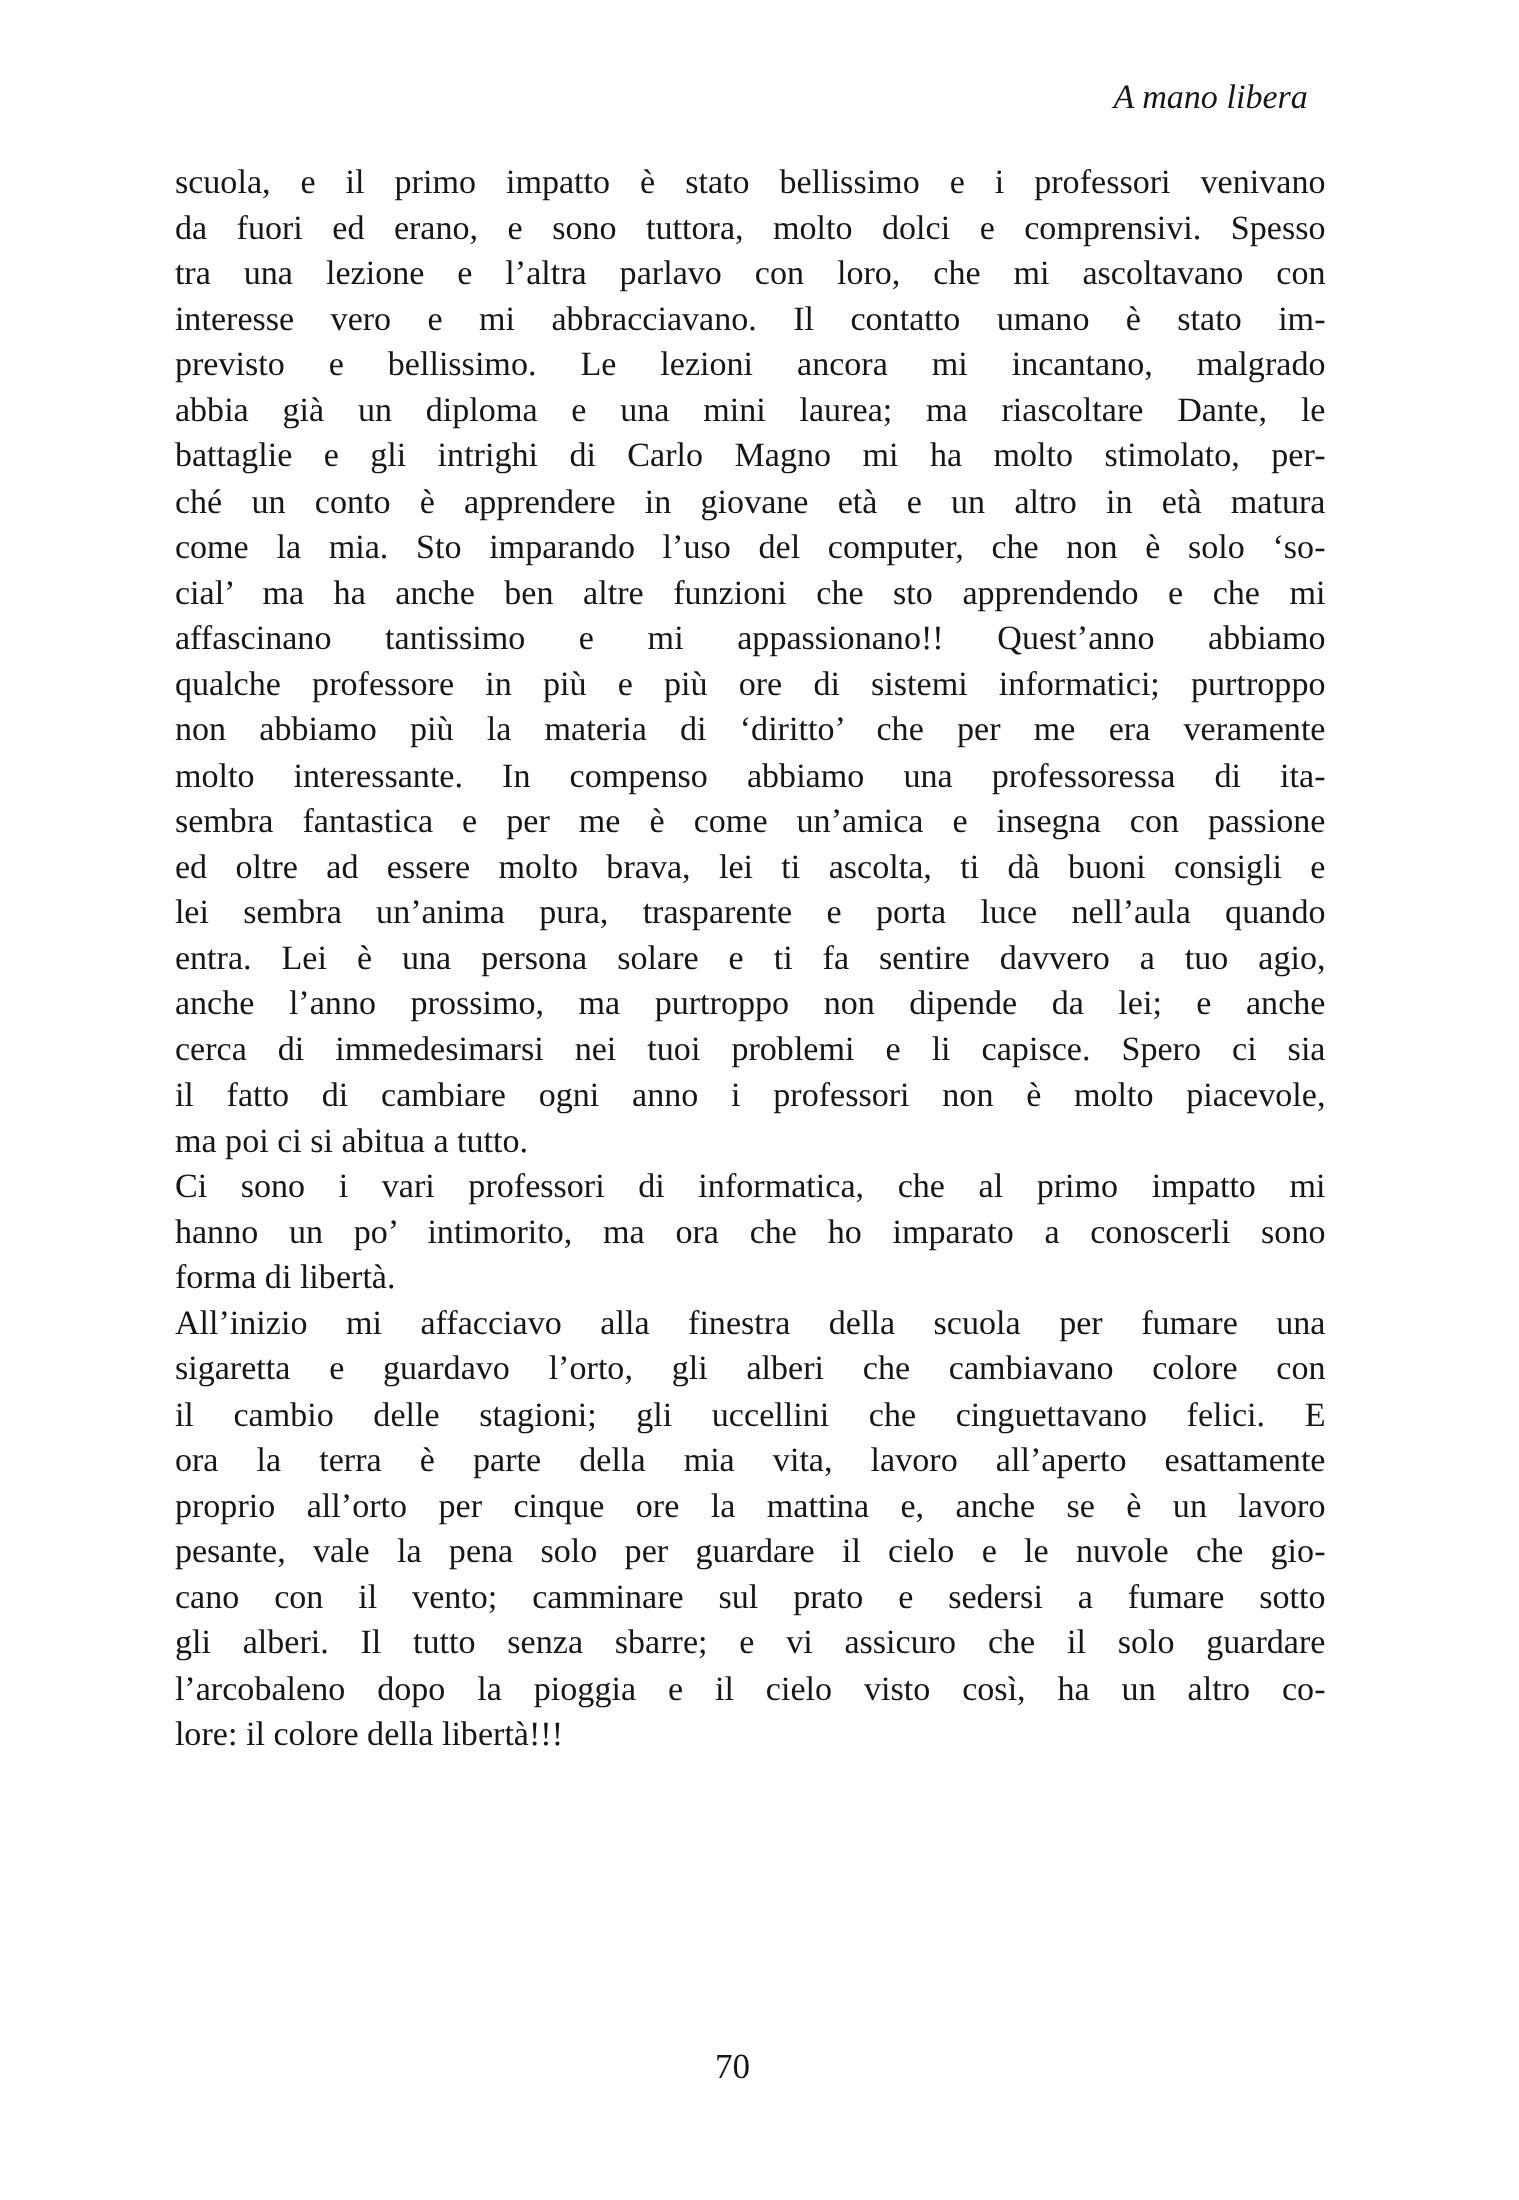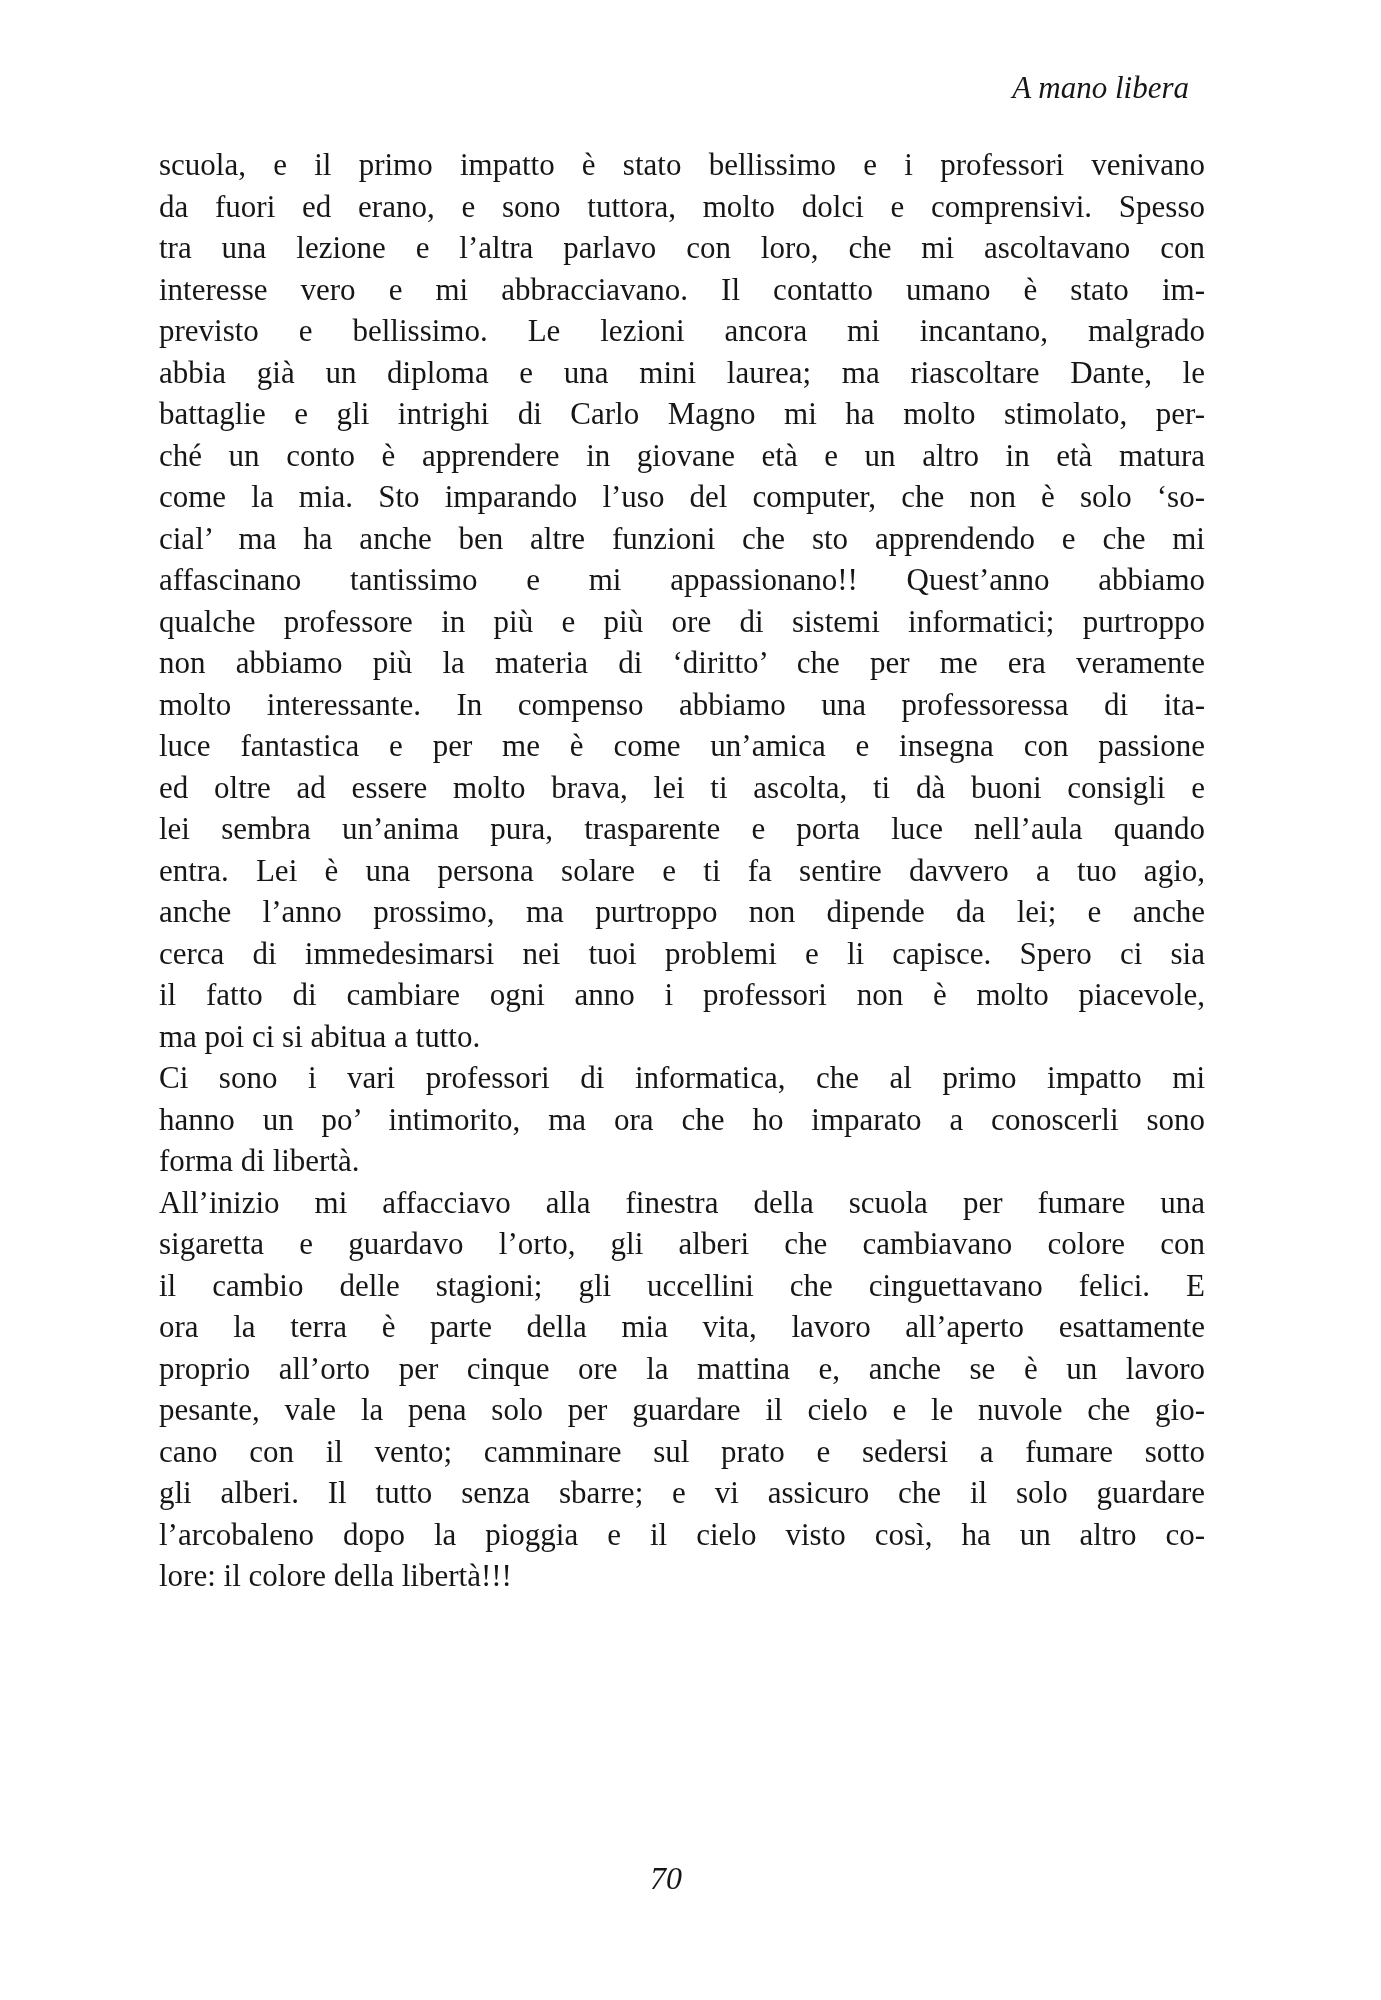--- a/index.html
+++ b/index.html
@@ -45,21 +45,20 @@
   }
   .line.last {
     text-align-last: left;
   }
   .folio {
     position: absolute;
     top: 1858px;
     left: 143px;
     width: 1046px;
     text-align: center;
-    font-style: italic;
     font-size: 32px;
     line-height: 40px;
   }
 </style>
 </head>
 <body>
 
 <div class="page">
   <div class="running-head">A mano libera</div>
 
@@ -71,21 +70,21 @@
       <div class="line">previsto e bellissimo. Le lezioni ancora mi incantano, malgrado</div>
       <div class="line">abbia già un diploma e una mini laurea; ma riascoltare Dante, le</div>
       <div class="line">battaglie e gli intrighi di Carlo Magno mi ha molto stimolato, per-</div>
       <div class="line">ché un conto è apprendere in giovane età e un altro in età matura</div>
       <div class="line">come la mia. Sto imparando l’uso del computer, che non è solo ‘so-</div>
       <div class="line">cial’ ma ha anche ben altre funzioni che sto apprendendo e che mi</div>
       <div class="line">affascinano tantissimo e mi appassionano!! Quest’anno abbiamo</div>
       <div class="line">qualche professore in più e più ore di sistemi informatici; purtroppo</div>
       <div class="line">non abbiamo più la materia di ‘diritto’ che per me era veramente</div>
       <div class="line">molto interessante. In compenso abbiamo una professoressa di ita-</div>
-      <div class="line">luce fantastica e per me è come un’amica e insegna con passione</div>
+      <div class="line">sembra fantastica e per me è come un’amica e insegna con passione</div>
       <div class="line">ed oltre ad essere molto brava, lei ti ascolta, ti dà buoni consigli e</div>
       <div class="line">lei sembra un’anima pura, trasparente e porta luce nell’aula quando</div>
       <div class="line">entra. Lei è una persona solare e ti fa sentire davvero a tuo agio,</div>
       <div class="line">anche l’anno prossimo, ma purtroppo non dipende da lei; e anche</div>
       <div class="line">cerca di immedesimarsi nei tuoi problemi e li capisce. Spero ci sia</div>
       <div class="line">il fatto di cambiare ogni anno i professori non è molto piacevole,</div>
       <div class="line last">ma poi ci si abitua a tutto.</div>
       <div class="line">Ci sono i vari professori di informatica, che al primo impatto mi</div>
       <div class="line">hanno un po’ intimorito, ma ora che ho imparato a conoscerli sono</div>
       <div class="line last">forma di libertà.</div>

